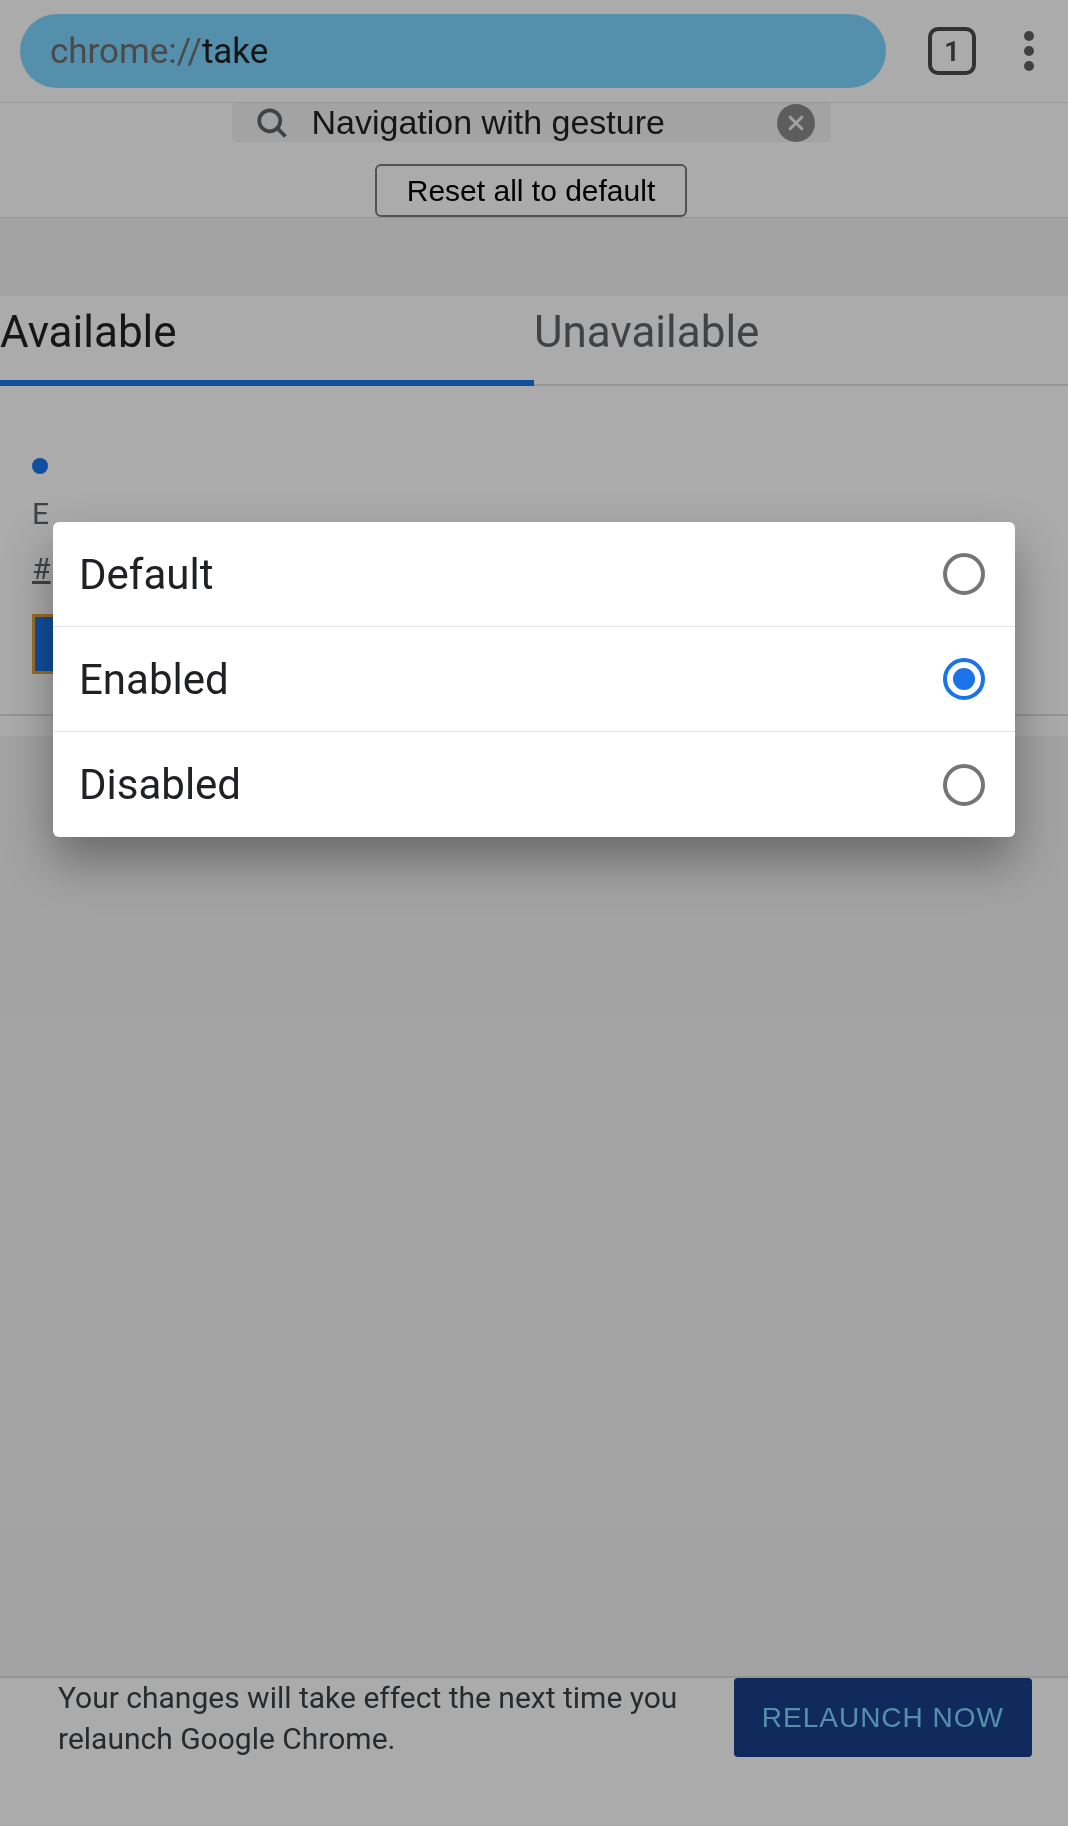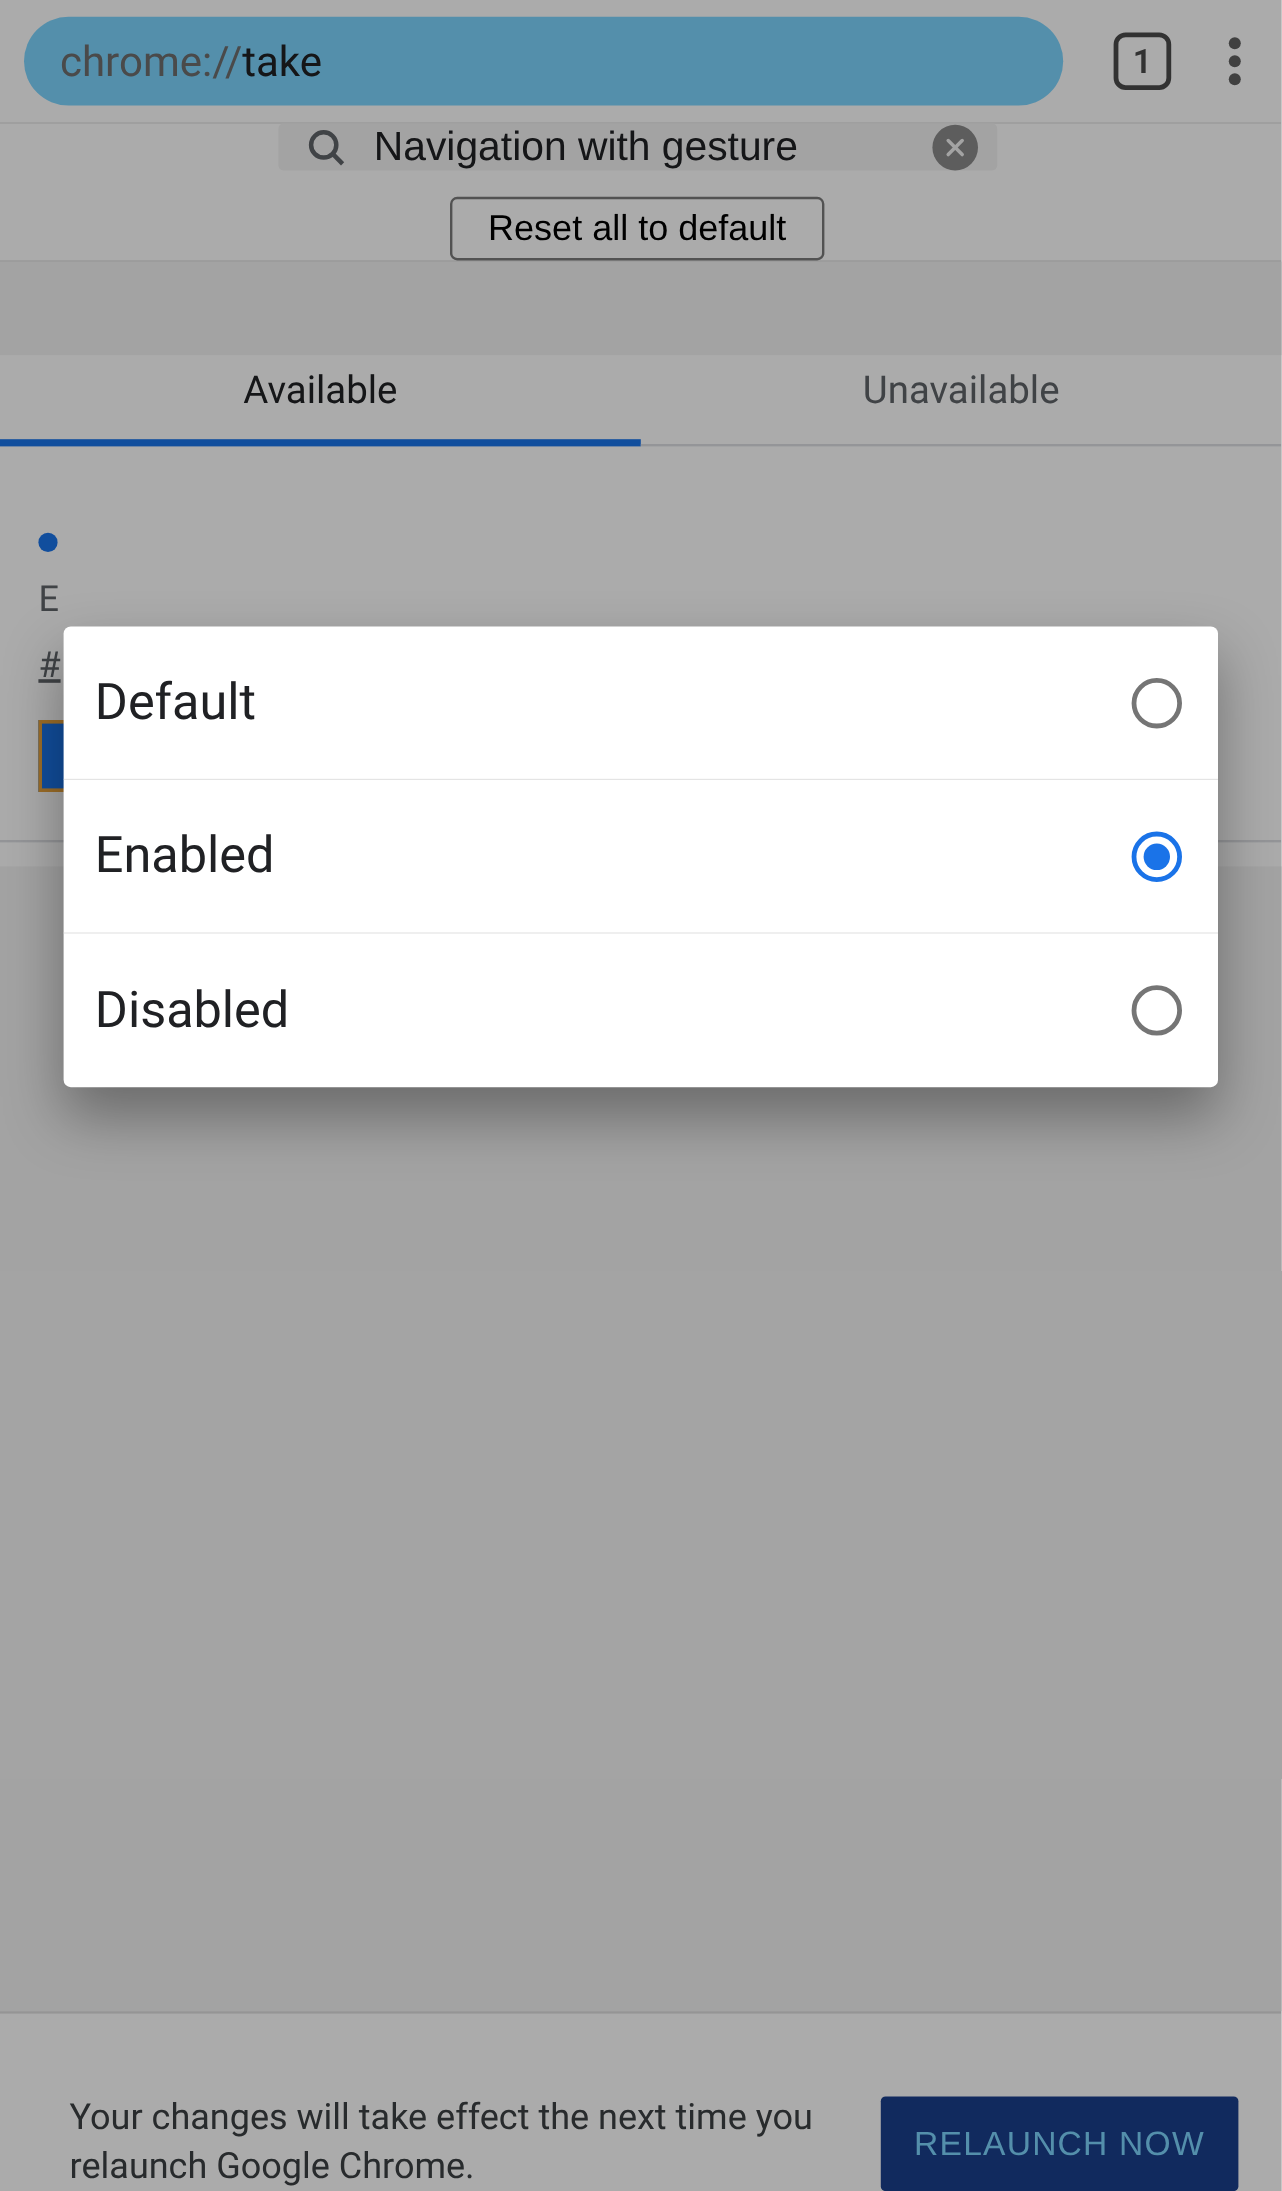--- a/index.html
+++ b/index.html
@@ -103,22 +103,21 @@
     }
     .heading-row h1 { font-size: 62px; font-weight: 400; color: #202124; }
     .heading-row .version { font-size: 30px; color: #5f6368; }
 
     .tabs {
       display: flex;
       margin-top: 78px;
     }
     .tab {
       flex: 1;
-      text-align: center;
-      font-size: 32px;
+      font-size: 44px;
       color: #5f6368;
       padding: 10px 0 26px;
       border-bottom: 2px solid #dadce0;
     }
     .tab.active {
       color: #202124;
       font-weight: 400;
       border-bottom: 6px solid #1a73e8;
       padding-bottom: 22px;
     }
@@ -136,21 +135,21 @@
       height: 60px; width: 210px;
       border: 3px solid #e8a23b;
       background: #1a73e8;
     }
 
     
     .footer {
       position: absolute; left: 0; right: 0; bottom: 0;
       height: 150px;
       border-top: 2px solid #dcdcdc;
-      display: flex; align-items: flex-end;
+      display: flex; align-items: flex-start;
       padding: 0 36px 0 58px;
       gap: 22px;
       background: #fdfdfd;
     }
     .footer p { flex: 1; font-size: 30px; color: #3c4043; line-height: 1.35; }
     .relaunch-btn {
       background: #1a3e8b;
       color: #7dd3fc;
       font-size: 28px;
       letter-spacing: 1px;
@@ -171,21 +170,21 @@
     .dialog {
       position: absolute;
       left: 53px; right: 53px;
       top: 522px;
       background: #fff;
       border-radius: 6px;
       box-shadow: 0 24px 48px rgba(0,0,0,0.35);
       overflow: hidden;
     }
     .option {
-      height: 128px;
+      height: 105px;
       display: flex;
       align-items: center;
       justify-content: space-between;
       padding: 0 30px 0 26px;
       border-bottom: 1px solid #e4e4e4;
     }
     .option:last-child { border-bottom: none; }
     .option .label { font-size: 42px; color: #202124; }
     .radio {
       width: 42px; height: 42px;

